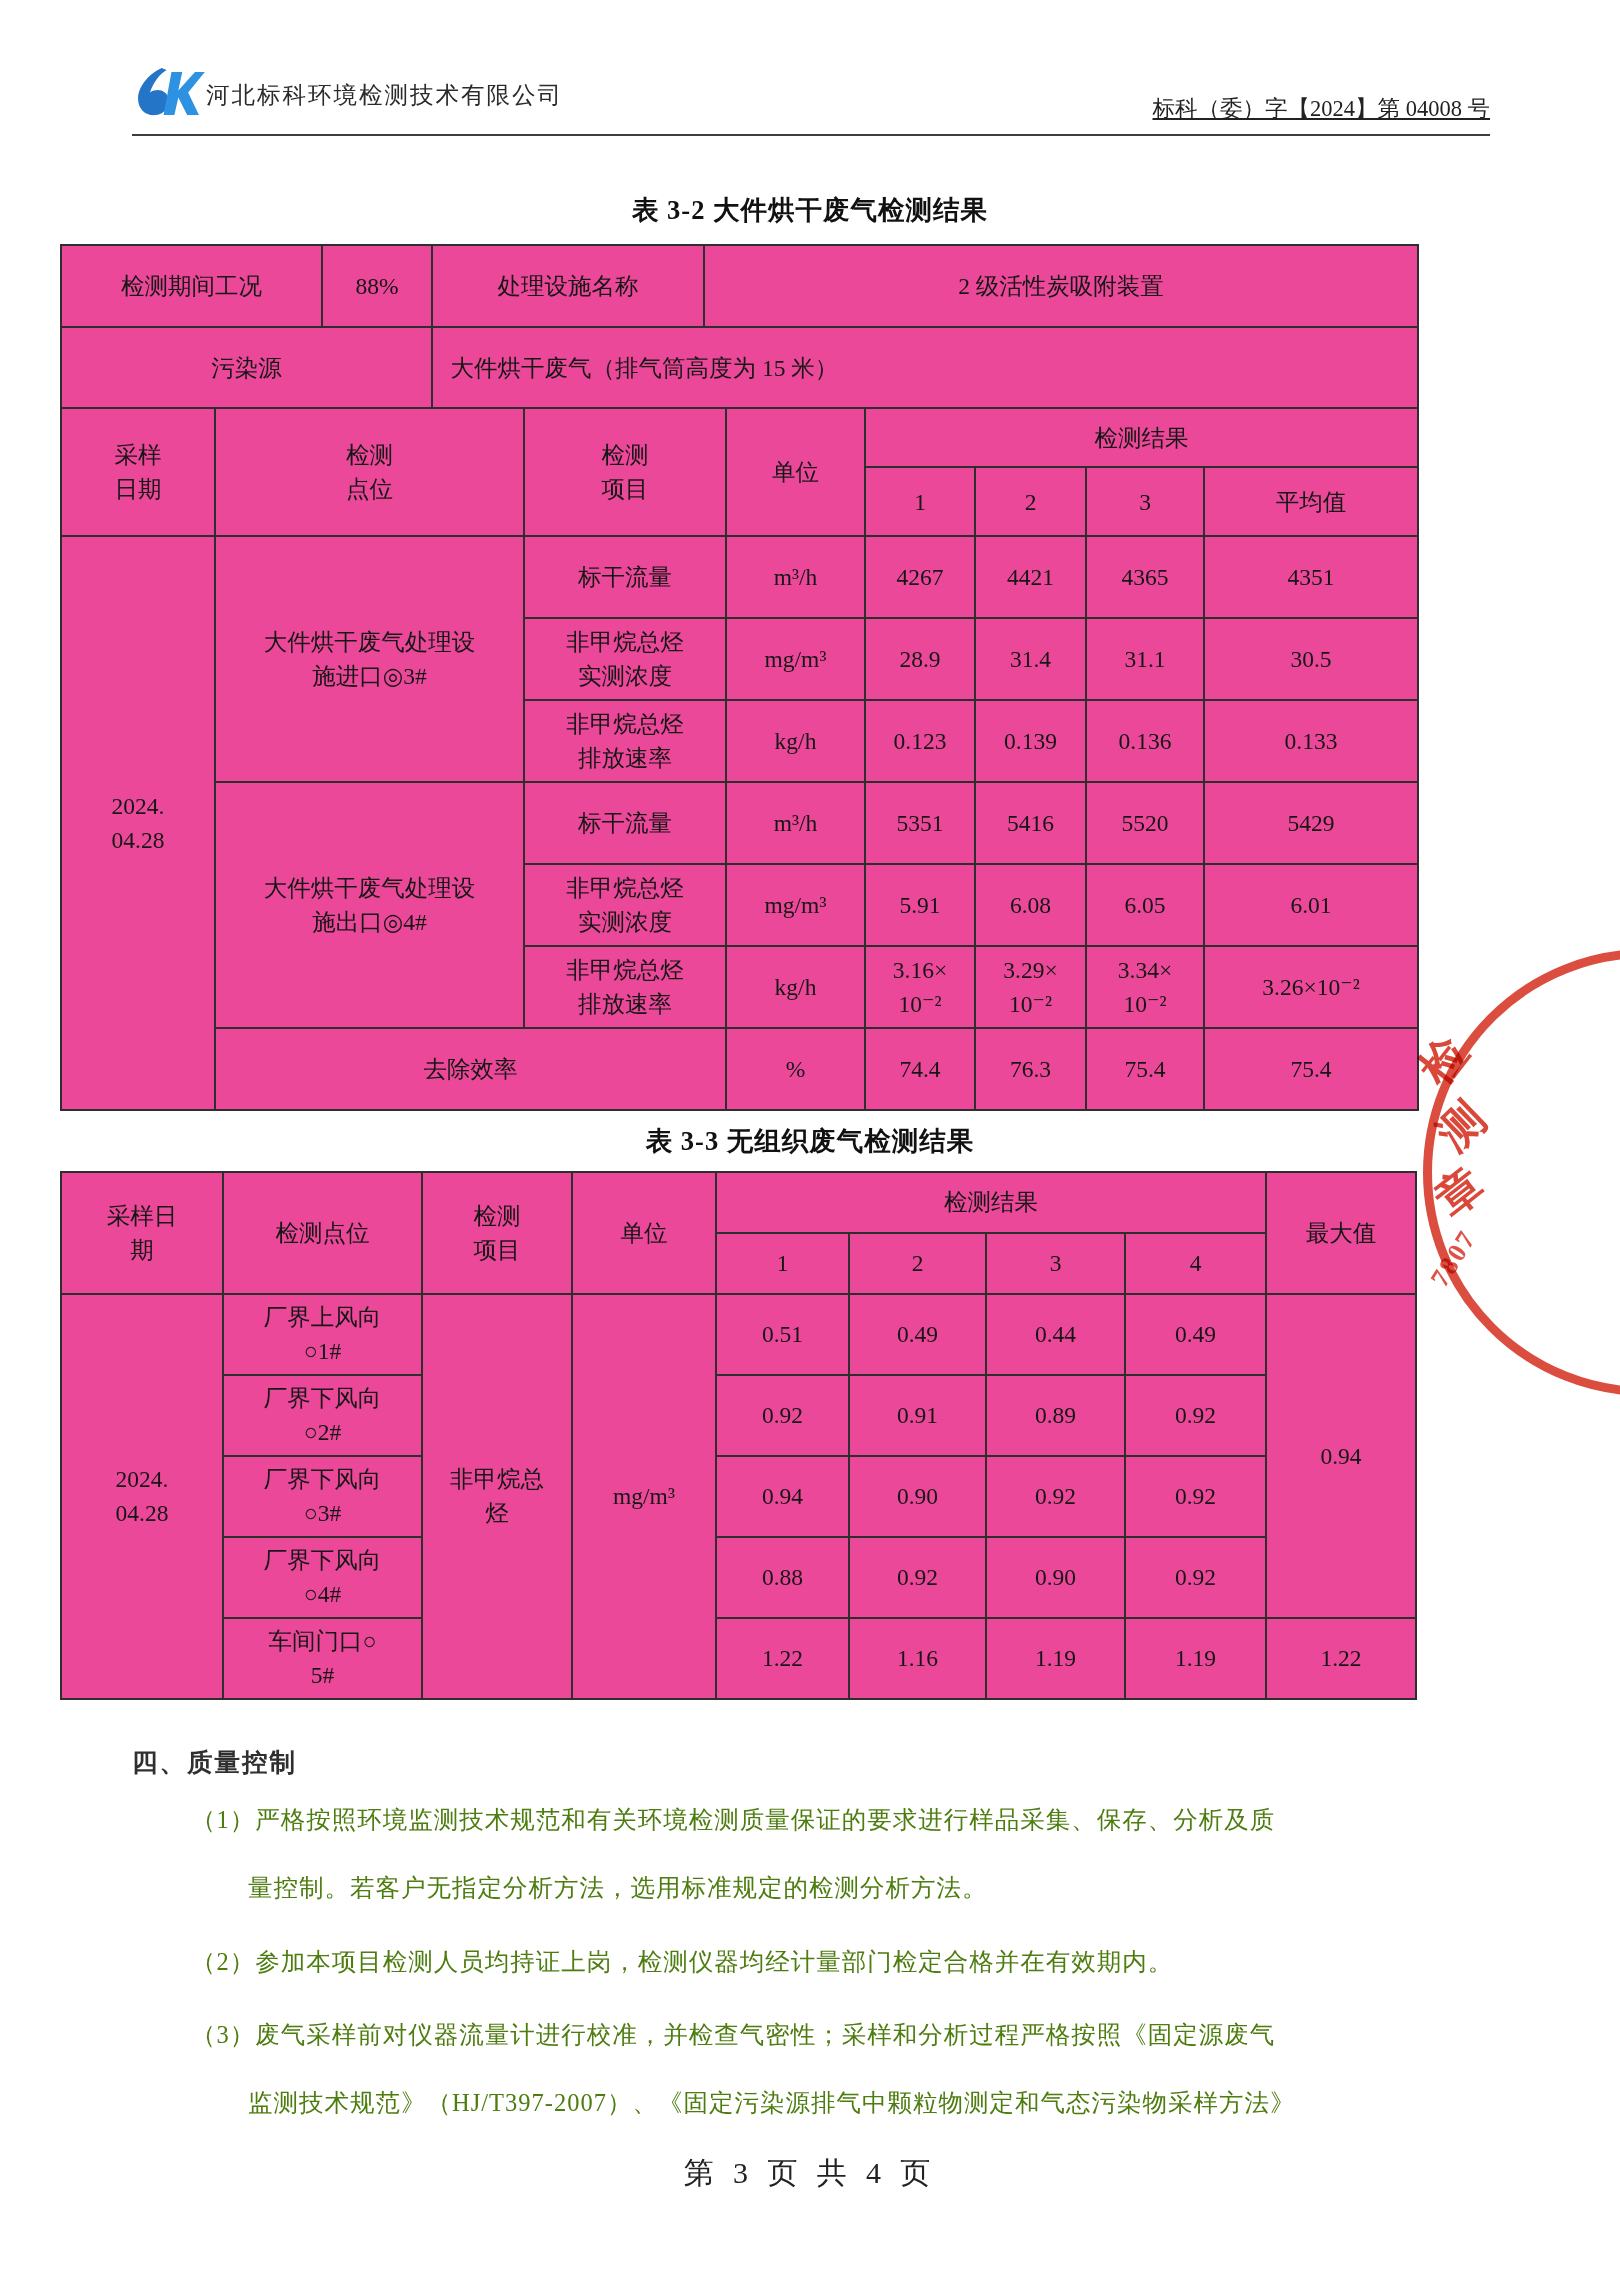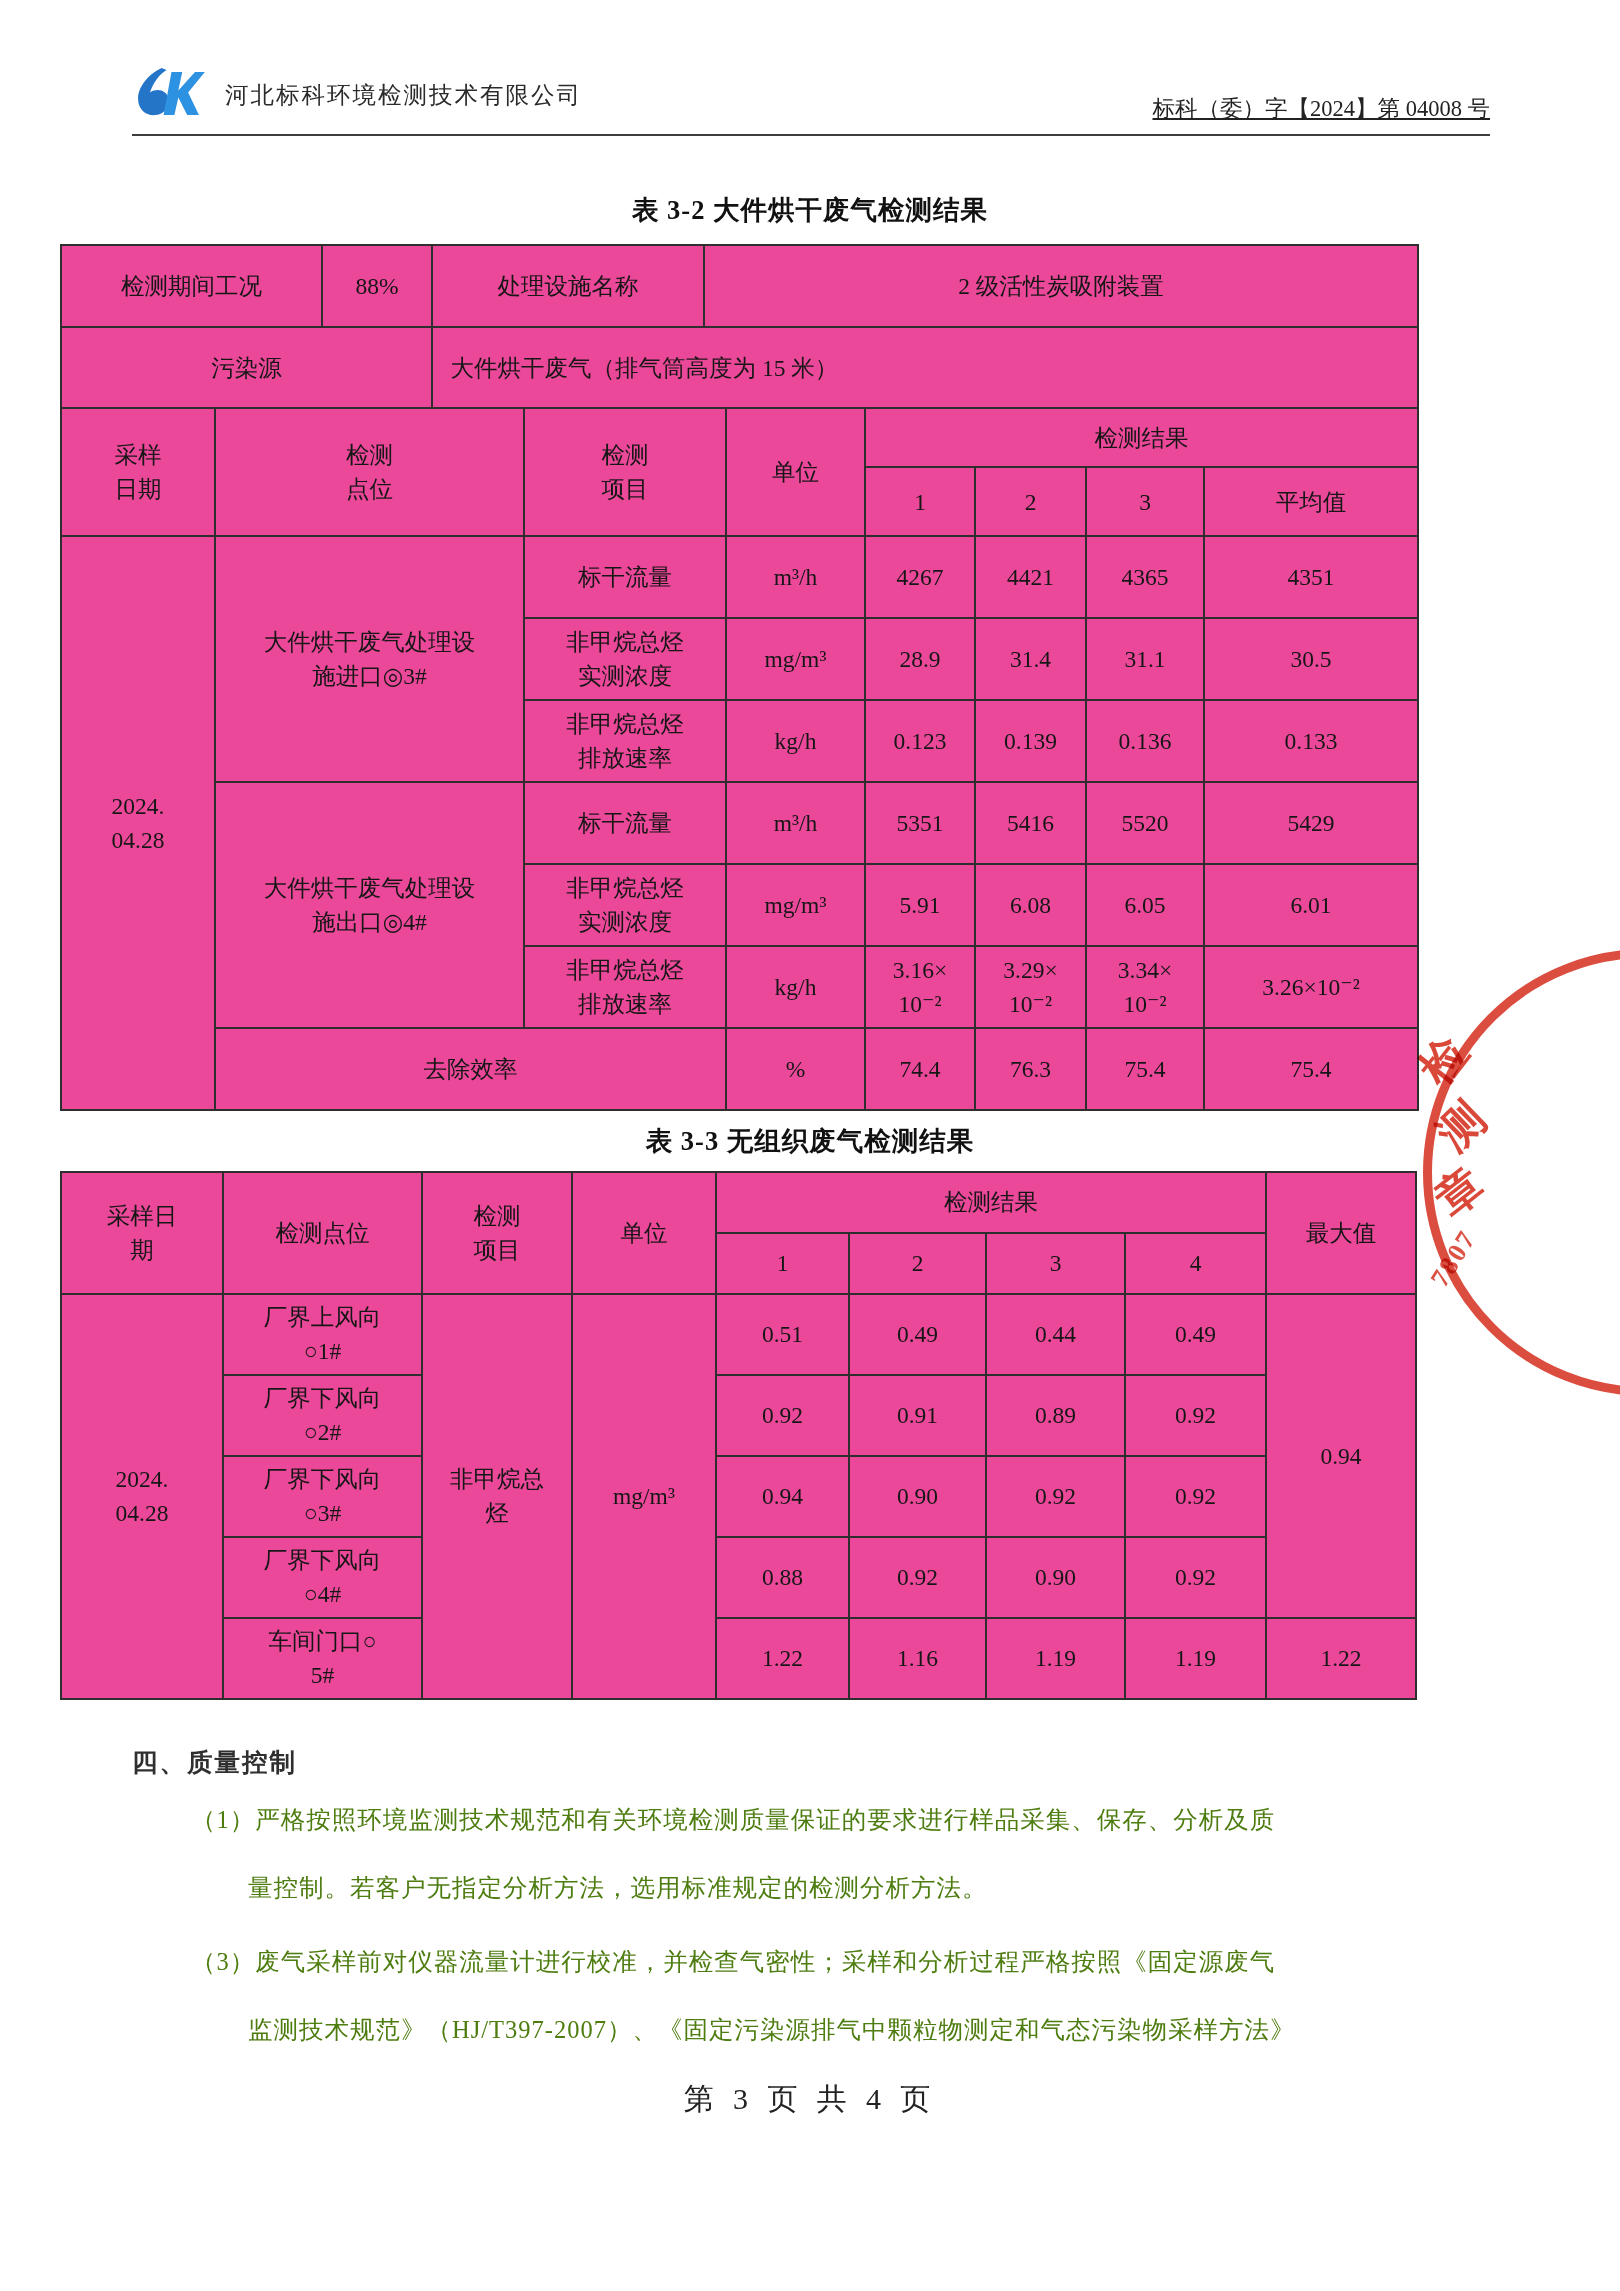--- a/index.html
+++ b/index.html
@@ -12,21 +12,21 @@
     font-family:"Liberation Serif","DejaVu Serif",serif;
     color:#1e1e1e;
   }
   
   .hdr{
     position:absolute;left:132px;right:130px;top:65px;
     display:flex;align-items:flex-end;justify-content:space-between;
     padding-bottom:9.8px;
     border-bottom:2.9px solid #3d3d3d;
   }
-  .hdr-left{display:flex;align-items:center;gap:20px;}
+  .hdr-left{display:flex;align-items:center;gap:1px;}
   .company{font-size:23.5px;letter-spacing:2px;color:#2b2b2b;}
   .docnum{font-size:22.5px;color:#222;text-decoration:underline;}
   
   .tbl-title{
     text-align:center;font-size:26.5px;font-weight:bold;color:#111;
     letter-spacing:1px;
   }
   .t32-title{margin:55px 0 15.7px 0;}
   .t33-title{margin:11.8px 0 11.8px 0;}
   
@@ -301,20 +301,25 @@
   <div class="quality">
     <div class="q-head">四、质量控制</div>
 
     <div class="q-item">
       <div class="q-line q-first">
         <span>（1）</span><span>严格按照环境监测技术规范和有关环境检测质量保证的要求进行样品采集、保存、分析及质</span>
       </div>
       <div class="q-line q-cont">量控制。若客户无指定分析方法，选用标准规定的检测分析方法。</div>
     </div>
 
+    <div class="q-item">
+      <div class="q-line q-first">
+        <span>（2）</span><span>参加本项目检测人员均持证上岗，检测仪器均经计量部门检定合格并在有效期内。</span>
+      </div>
+    </div>
 
     <div class="q-item">
       <div class="q-line q-first">
         <span>（3）</span><span>废气采样前对仪器流量计进行校准，并检查气密性；采样和分析过程严格按照《固定源废气</span>
       </div>
       <div class="q-line q-cont">监测技术规范》（HJ/T397-2007）、《固定污染源排气中颗粒物测定和气态污染物采样方法》</div>
     </div>
   </div>
 
   <div class="pfoot">第 3 页 共 4 页</div>

